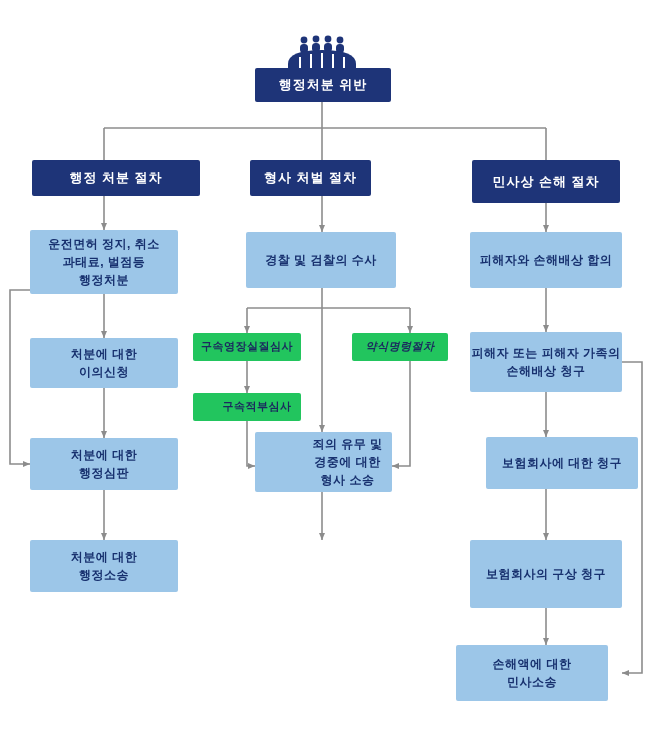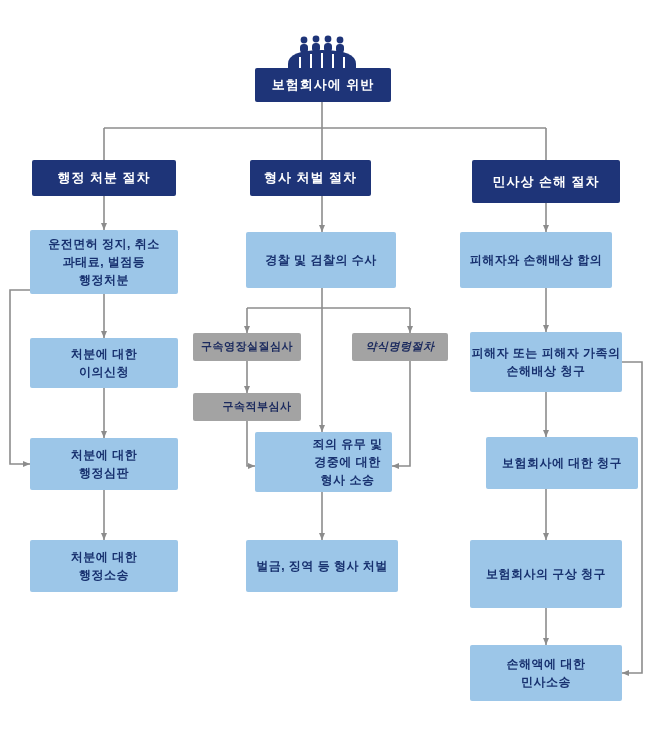--- a/index.html
+++ b/index.html
@@ -15,21 +15,21 @@
   }
   .navy {
     background:#1e3478; color:#ffffff;
     font-weight:bold; font-size:13px; letter-spacing:1px;
   }
   .blue {
     background:#9cc6e8; color:#17306e;
     font-weight:bold; font-size:12px; line-height:1.5; letter-spacing:0.5px;
   }
   .grayb {
-    background:#a3a3a3; color:#1b2a5e;
+    background:#22c55e; color:#1b2a5e;
     font-weight:bold; font-size:11px; line-height:1.2; letter-spacing:0.5px;
   }
   .icon-wrap { position:absolute; z-index:2; display:flex; align-items:flex-end; justify-content:center; }
 </style>
 </head>
 <body>
 
 <div class="canvas">
 
   <svg class="lines" width="654" height="730" viewBox="0 0 654 730">
@@ -89,46 +89,45 @@
       <g stroke="#ffffff" stroke-width="2">
         <line x1="20" y1="23" x2="20" y2="34"></line>
         <line x1="31" y1="20" x2="31" y2="34"></line>
         <line x1="42" y1="19" x2="42" y2="34"></line>
         <line x1="53" y1="20" x2="53" y2="34"></line>
         <line x1="64" y1="23" x2="64" y2="34"></line>
       </g>
     </svg>
   </div>
 
-  <div class="node navy" style="left:255px; top:68px; width:136px; height:34px;">보험회사에 위반</div>
+  <div class="node navy" style="left:255px; top:68px; width:136px; height:34px;">행정처분 위반</div>
 
-  <div class="node navy" style="left:32px; top:160px; width:144px; height:36px;">행정 처분 절차</div>
+  <div class="node navy" style="left:32px; top:160px; width:168px; height:36px;">행정 처분 절차</div>
   <div class="node navy" style="left:250px; top:160px; width:121px; height:36px;">형사 처벌 절차</div>
   <div class="node navy" style="left:472px; top:160px; width:148px; height:43px;">민사상 손해 절차</div>
 
   <div class="node blue" style="left:30px; top:230px; width:148px; height:64px;">운전면허 정지, 취소
 과태료, 벌점등
 행정처분</div>
   <div class="node blue" style="left:30px; top:338px; width:148px; height:50px;">처분에 대한
 이의신청</div>
   <div class="node blue" style="left:30px; top:438px; width:148px; height:52px;">처분에 대한
 행정심판</div>
   <div class="node blue" style="left:30px; top:540px; width:148px; height:52px;">처분에 대한
 행정소송</div>
 
   <div class="node blue" style="left:246px; top:232px; width:150px; height:56px;">경찰 및 검찰의 수사</div>
   <div class="node grayb" style="left:193px; top:333px; width:108px; height:28px;">구속영장실질심사</div>
   <div class="node grayb" style="left:352px; top:333px; width:96px; height:28px;font-style:italic;">약식명령절차</div>
   <div class="node grayb" style="left:193px; top:393px; width:108px; height:28px;padding-left:20px;">구속적부심사</div>
   <div class="node blue" style="left:255px; top:432px; width:137px; height:60px;padding-left:48px;">죄의 유무 및
 경중에 대한
 형사 소송</div>
-  <div class="node blue" style="left:246px; top:540px; width:152px; height:52px;">벌금, 징역 등 형사 처벌</div>
 
-  <div class="node blue" style="left:460px; top:232px; width:152px; height:56px;">피해자와 손해배상 합의</div>
+  <div class="node blue" style="left:470px; top:232px; width:152px; height:56px;">피해자와 손해배상 합의</div>
   <div class="node blue" style="left:470px; top:332px; width:152px; height:60px;">피해자 또는 피해자 가족의
 손해배상 청구</div>
   <div class="node blue" style="left:470px; top:437px; width:152px; height:52px;margin-left:16px;">보험회사에 대한 청구</div>
   <div class="node blue" style="left:470px; top:540px; width:152px; height:68px;">보험회사의 구상 청구</div>
-  <div class="node blue" style="left:470px; top:645px; width:152px; height:56px;">손해액에 대한
+  <div class="node blue" style="left:456px; top:645px; width:152px; height:56px;">손해액에 대한
 민사소송</div>
 
 </div>
 
 </body></html>

